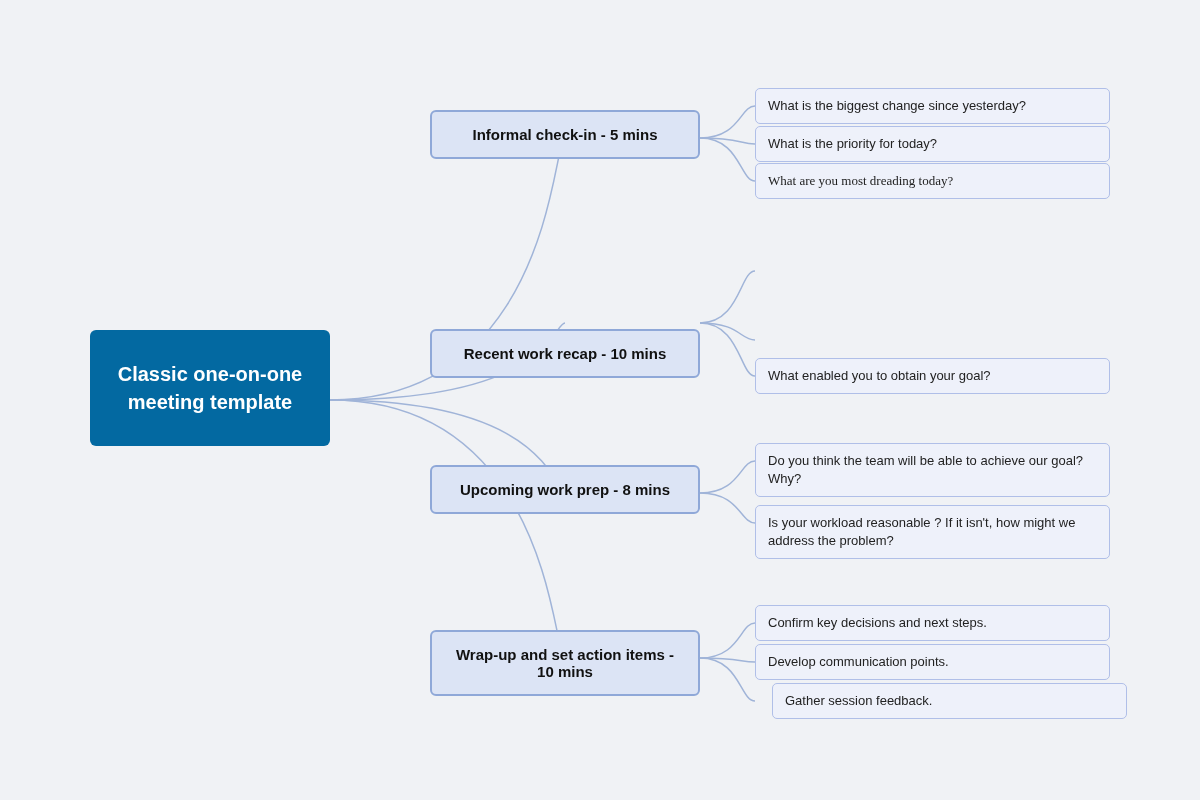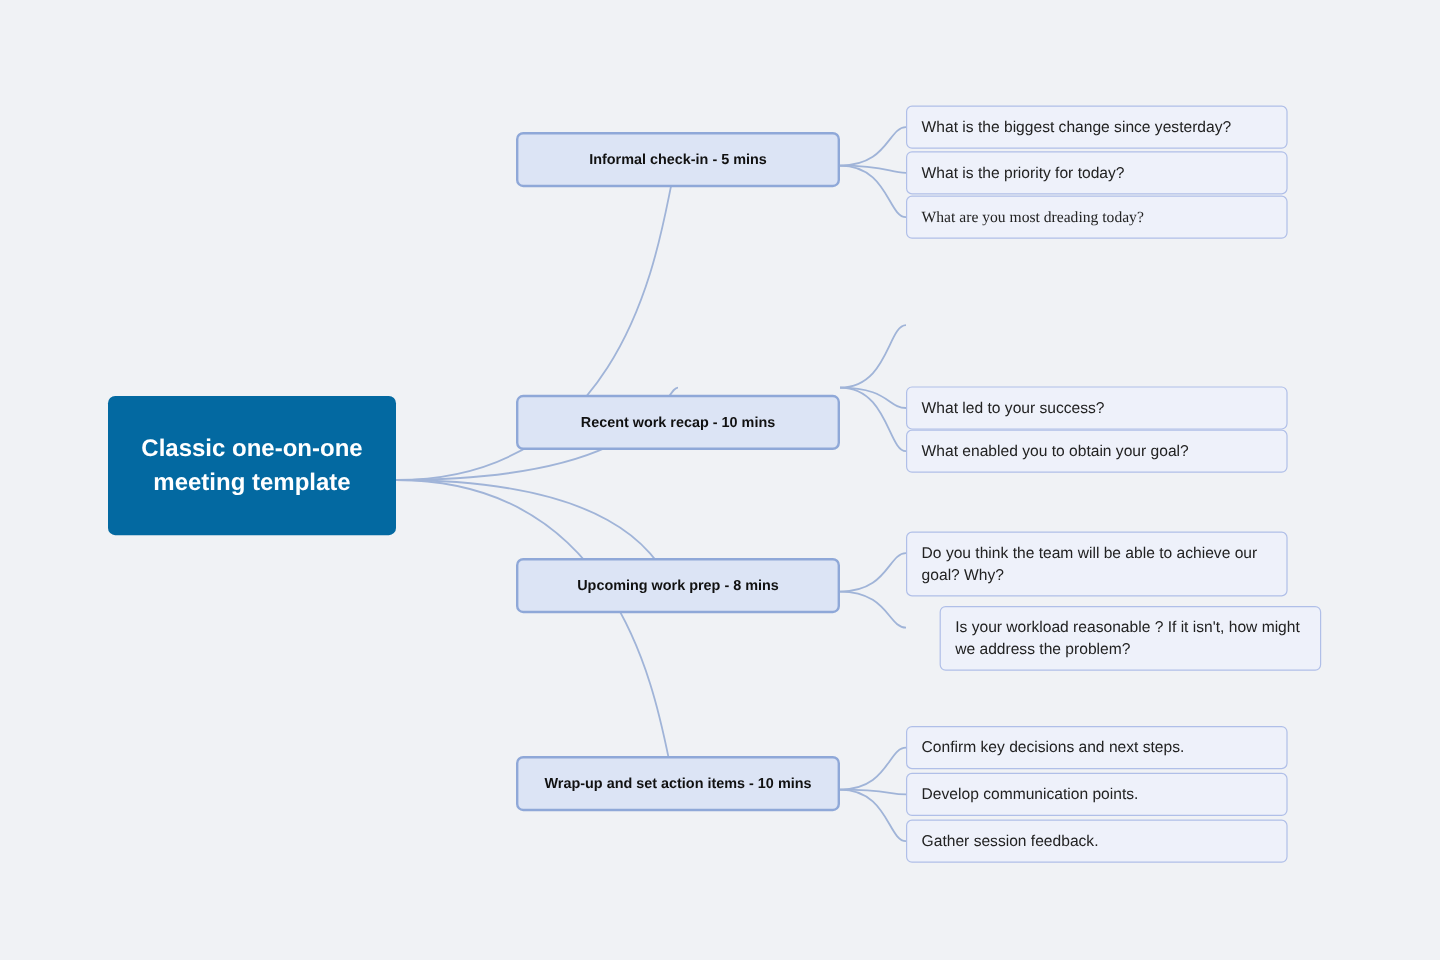--- a/index.html
+++ b/index.html
@@ -36,34 +36,34 @@
       left: 90px;
       top: 330px;
       line-height: 1.4;
     }
     .branch-node {
       position: absolute;
       background: #dce4f5;
       border: 2px solid #8fa8d8;
       border-radius: 6px;
       font-weight: bold;
-      font-size: 12px;
+      font-size: 15px;
       text-align: center;
       padding: 14px 18px;
       width: 270px;
       color: #111;
     }
     .leaf-node {
       position: absolute;
       background: #eef1fa;
       border: 1.5px solid #b0bfe8;
       border-radius: 5px;
       font-size: 13px;
       padding: 8px 12px;
-      width: 318px;
+      width: 355px;
       color: #222;
       line-height: 1.4;
     }
   </style>
 </head>
 <body>
 
 <div id="canvas">
   <svg id="connectors">
       <path d="M 330 400 C 552.5 400, 552.5 138, 565 138" stroke="#a0b4d8" stroke-width="1.5" fill="none"></path>
@@ -86,22 +86,21 @@
   <div class="center-node" id="center-node">
     <span>Classic one-on-one
 meeting template</span>
   </div>
 
 <div class="branch-node" style="left: 430px; top: 110px;">Informal check-in - 5 mins</div>
     <div class="leaf-node" style="left: 755px; top: 88px;">What is the biggest change since yesterday?</div>
     <div class="leaf-node" style="left: 755px; top: 126px;">What is the priority for today?</div>
     <div class="leaf-node" style="left: 755px; top: 163px; font-family: Liberation Serif, serif;">What are you most dreading today?</div>
     <div class="branch-node" style="left: 430px; top: 295px; margin-top: 34px;">Recent work recap - 10 mins</div>
-    <div class="leaf-node" style="left: 755px; top: 322px;">What led to your success?</div>
     <div class="leaf-node" style="left: 755px; top: 358px;">What enabled you to obtain your goal?</div>
     <div class="branch-node" style="left: 430px; top: 465px;">Upcoming work prep - 8 mins</div>
     <div class="leaf-node" style="left: 755px; top: 443px;">Do you think the team will be able to achieve our goal?  Why?</div>
-    <div class="leaf-node" style="left: 755px; top: 505px; margin-left: 28px;">Is your workload reasonable ? If it isn't, how might we address the problem?</div>
+    <div class="leaf-node" style="left: 755px; top: 505px;">Is your workload reasonable ? If it isn't, how might we address the problem?</div>
     <div class="branch-node" style="left: 430px; top: 630px;">Wrap-up and set action items - 10 mins</div>
     <div class="leaf-node" style="left: 755px; top: 605px;">Confirm key decisions and next steps.</div>
     <div class="leaf-node" style="left: 755px; top: 644px;">Develop communication points.</div>
-    <div class="leaf-node" style="left: 755px; top: 683px;">Gather session feedback.</div>
+    <div class="leaf-node" style="left: 772px; top: 683px;">Gather session feedback.</div>
   </div>
 
 </body></html>

